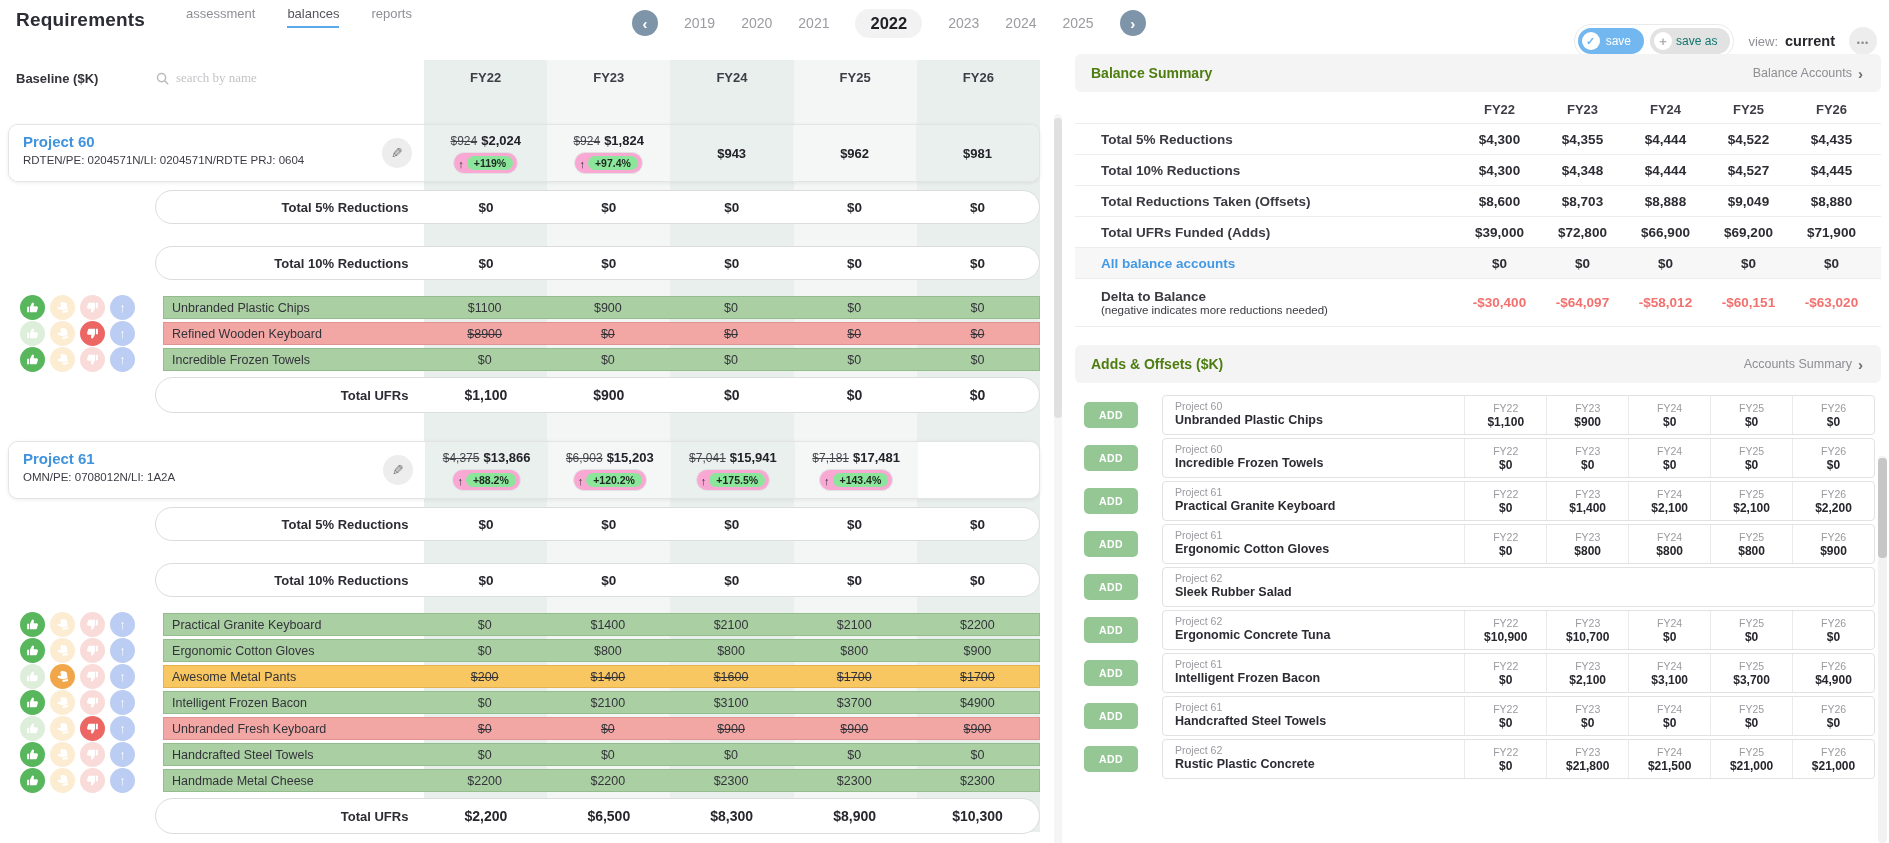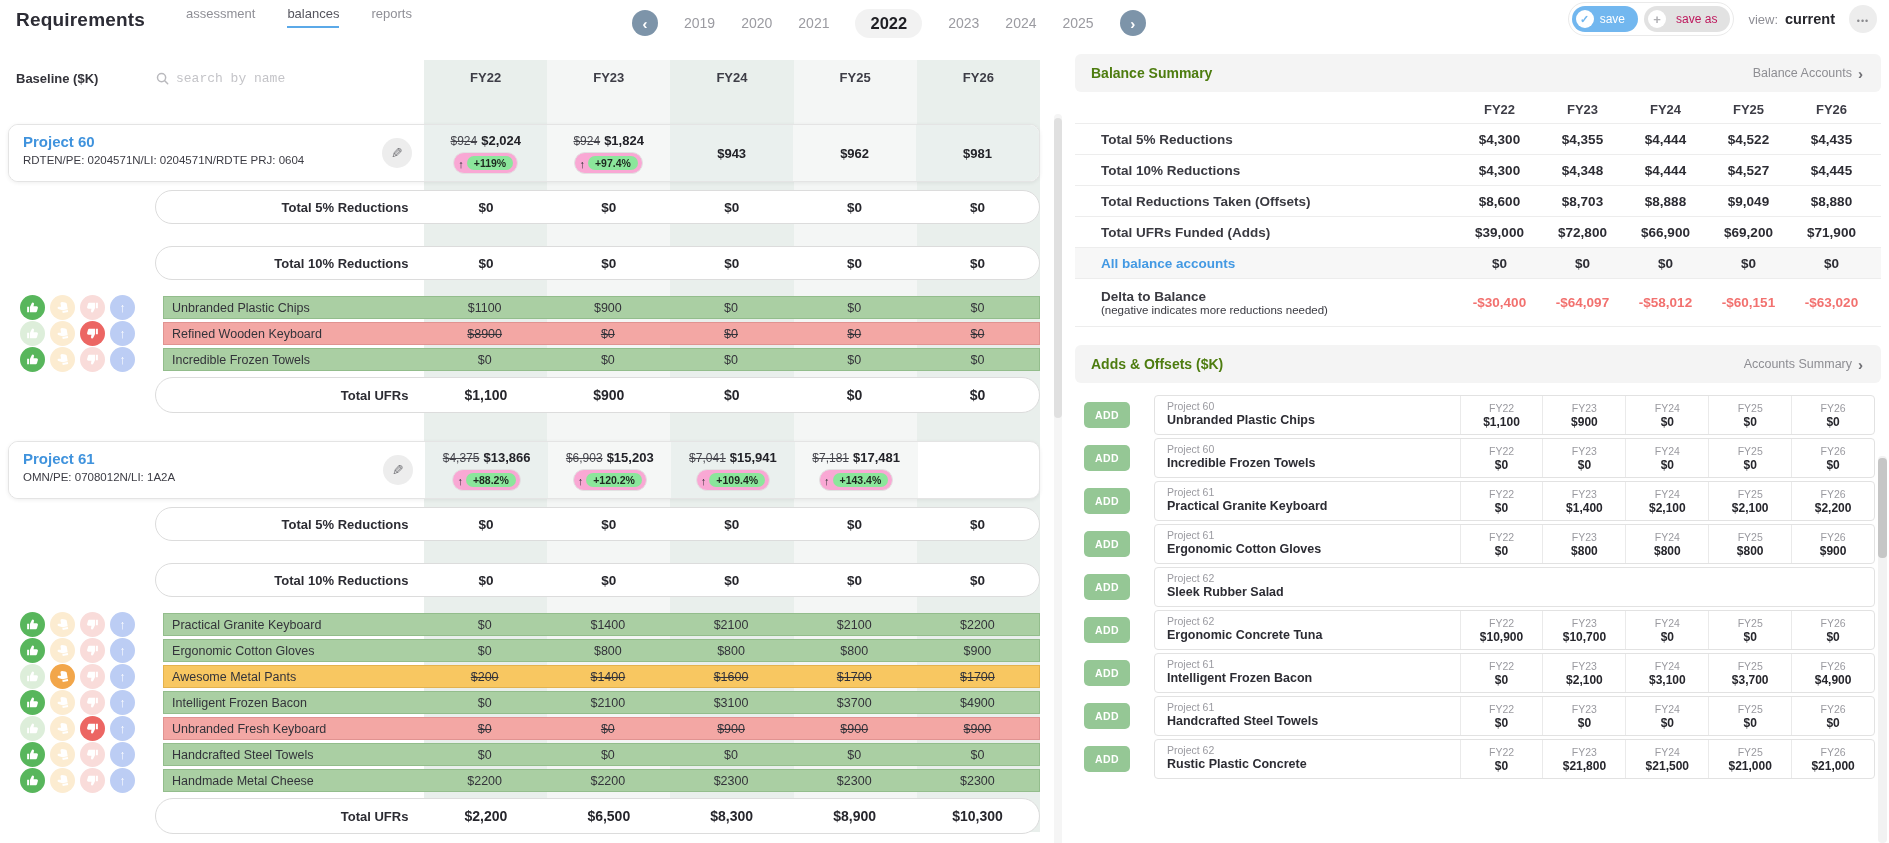--- a/index.html
+++ b/index.html
@@ -1,39 +1,39 @@
 <!DOCTYPE html>
 <html><head>
 <meta charset="utf-8">
 <style>
   *{box-sizing:border-box;margin:0;padding:0}
   html,body{width:1889px;height:843px;background:#fff;font-family:"Liberation Sans",sans-serif}
   .app{position:relative;width:1889px;height:843px;overflow:hidden;background:#fff;color:#2c2c33}
   button{font-family:inherit;cursor:pointer}
-  input{font-family:Liberation Mono, monospace}
+  input{font-family:Liberation Serif, serif}
 
   
   .topbar{position:relative;height:46px}
   .pg-title{position:absolute;left:16px;top:9px;font-size:19px;font-weight:700;color:#2c2c35;letter-spacing:.2px}
   .tabs{position:absolute;left:186px;top:6px;display:flex;gap:32px}
   .tab{font-size:13px;color:#8f8f96;padding-bottom:5px;border-bottom:2.5px solid transparent;cursor:pointer}
   .tab.s-active{color:#55555e;border-bottom-color:#5ba9e8}
   .yearnav{position:absolute;left:632px;top:6px;display:flex;align-items:center;gap:26px;height:34px}
   .ynbtn{width:26px;height:26px;border-radius:50%;background:#7d94a9;border:none;display:flex;align-items:center;justify-content:center}
   .chev{color:#fff;font-weight:700;font-size:15px;line-height:1}
   .chev-l::before{content:"‹"}
   .chev-r::before{content:"›"}
   .year{font-size:14px;color:#9b9ba1;cursor:pointer}
   .year.s-active{font-size:16.5px;font-weight:700;color:#1f1f24;background:#f2f2f2;border-radius:17px;padding:5px 15px}
-  .controls{position:absolute;right:12px;top:2px;display:flex;align-items:center;gap:14px}
+  .controls{position:absolute;right:12px;top:24px;display:flex;align-items:center;gap:14px}
   .savegroup{display:flex;gap:6px;border:1px solid #eaeaea;border-radius:18px;padding:3px}
   .save{display:flex;align-items:center;gap:6px;background:#72b7ef;border:none;border-radius:13px;color:#fff;font-size:12px;padding:0 13px 0 4px;height:26px}
   .ck{width:18px;height:18px;border-radius:50%;background:#fff;color:#72b7ef;display:flex;align-items:center;justify-content:center}
   .ck::before{content:"✓";font-size:11px;font-weight:700}
-  .saveas{display:flex;align-items:center;gap:10px;background:#e2e2e2;border:none;border-radius:13px;color:#be185d;font-size:12px;padding:0 13px 0 4px;height:26px}
+  .saveas{display:flex;align-items:center;gap:4px;background:#e2e2e2;border:none;border-radius:13px;color:#0f766e;font-size:12px;padding:0 13px 0 4px;height:26px}
   .plus{width:18px;height:18px;border-radius:50%;background:#fff;color:#b0b0b4;display:flex;align-items:center;justify-content:center}
   .plus::before{content:"+";font-size:13px;font-weight:700}
   .viewsel{display:flex;gap:7px;align-items:center;cursor:pointer}
   .vlabel{font-size:13px;color:#8f8f96}
   .vval{font-size:14.5px;font-weight:700;color:#26262c}
   .more{width:28px;height:28px;border-radius:50%;background:#ededed;border:none;color:#8a8a8e;display:flex;align-items:center;justify-content:center}
   .dots::before{content:"•••";font-size:9px;letter-spacing:1px}
 
   
   .lpanel{position:absolute;left:8px;top:54px;width:1032px;height:786px}
@@ -115,21 +115,21 @@
   .bs-col{width:83px;text-align:center;font-weight:700;font-size:13.5px;color:#2c2c33}
   .bshead .bs-col{font-size:13px;color:#3d3d46}
   .s-link{background:#f7f7f7}
   .s-link .bs-l1{color:#4399e3;cursor:pointer}
   .s-negative{min-height:48px}
   .s-negative .bs-val{color:#f2716f}
 
   .ao-bar{margin-top:18px}
   .aolist{margin-top:12px;padding-right:6px}
   .aorow{display:flex;align-items:center;margin-bottom:3px}
-  .addbtn{width:46px;height:26px;margin-left:9px;background:#95c795;color:#fff;font-weight:700;font-size:10.5px;border:none;border-radius:5px;letter-spacing:.5px}
+  .addbtn{width:54px;height:26px;margin-left:9px;background:#95c795;color:#fff;font-weight:700;font-size:10.5px;border:none;border-radius:5px;letter-spacing:.5px}
   .aocard{flex:1;margin-left:24px;height:40px;border:1px solid #e2e2e2;border-radius:4px;background:#fff;display:flex;overflow:hidden}
   .aoname{width:305px;padding:4px 0 0 12px}
   .aoproj{font-size:10.5px;color:#9a9aa0}
   .aoitem{font-size:12.5px;font-weight:700;color:#2c2c33;margin-top:1px;white-space:nowrap}
   .aocol{width:83px;border-left:1px solid #eaeaea;display:flex;flex-direction:column;align-items:center;justify-content:center;gap:1px}
   .aofy{font-size:10.5px;color:#9a9aa0}
   .aov{font-size:12px;font-weight:700;color:#26262c}
 
   .rscroll{position:absolute;left:1878px;top:456px;height:387px;width:9px;background:#f2f2f2;border-radius:4px}
   .rthumb{position:absolute;left:0;top:2px;width:9px;height:100px;background:#c6c6c6;border-radius:4px}
@@ -407,21 +407,21 @@
               <span class="badge">+120.2%</span>
             </div>
             </div>
           <div class="pcell">
               <div class="pvline">
               <span class="old">$7,041</span>
               <span class="new">$15,941</span>
             </div>
               <div class="chpill">
               <span class="uarr"></span>
-              <span class="badge">+109.4%</span>
+              <span class="badge">+175.5%</span>
             </div>
             </div>
           <div class="pcell">
               <div class="pvline">
               <span class="old">$7,181</span>
               <span class="new">$17,481</span>
             </div>
               <div class="chpill">
               <span class="uarr"></span>
               <span class="badge">+143.4%</span>

